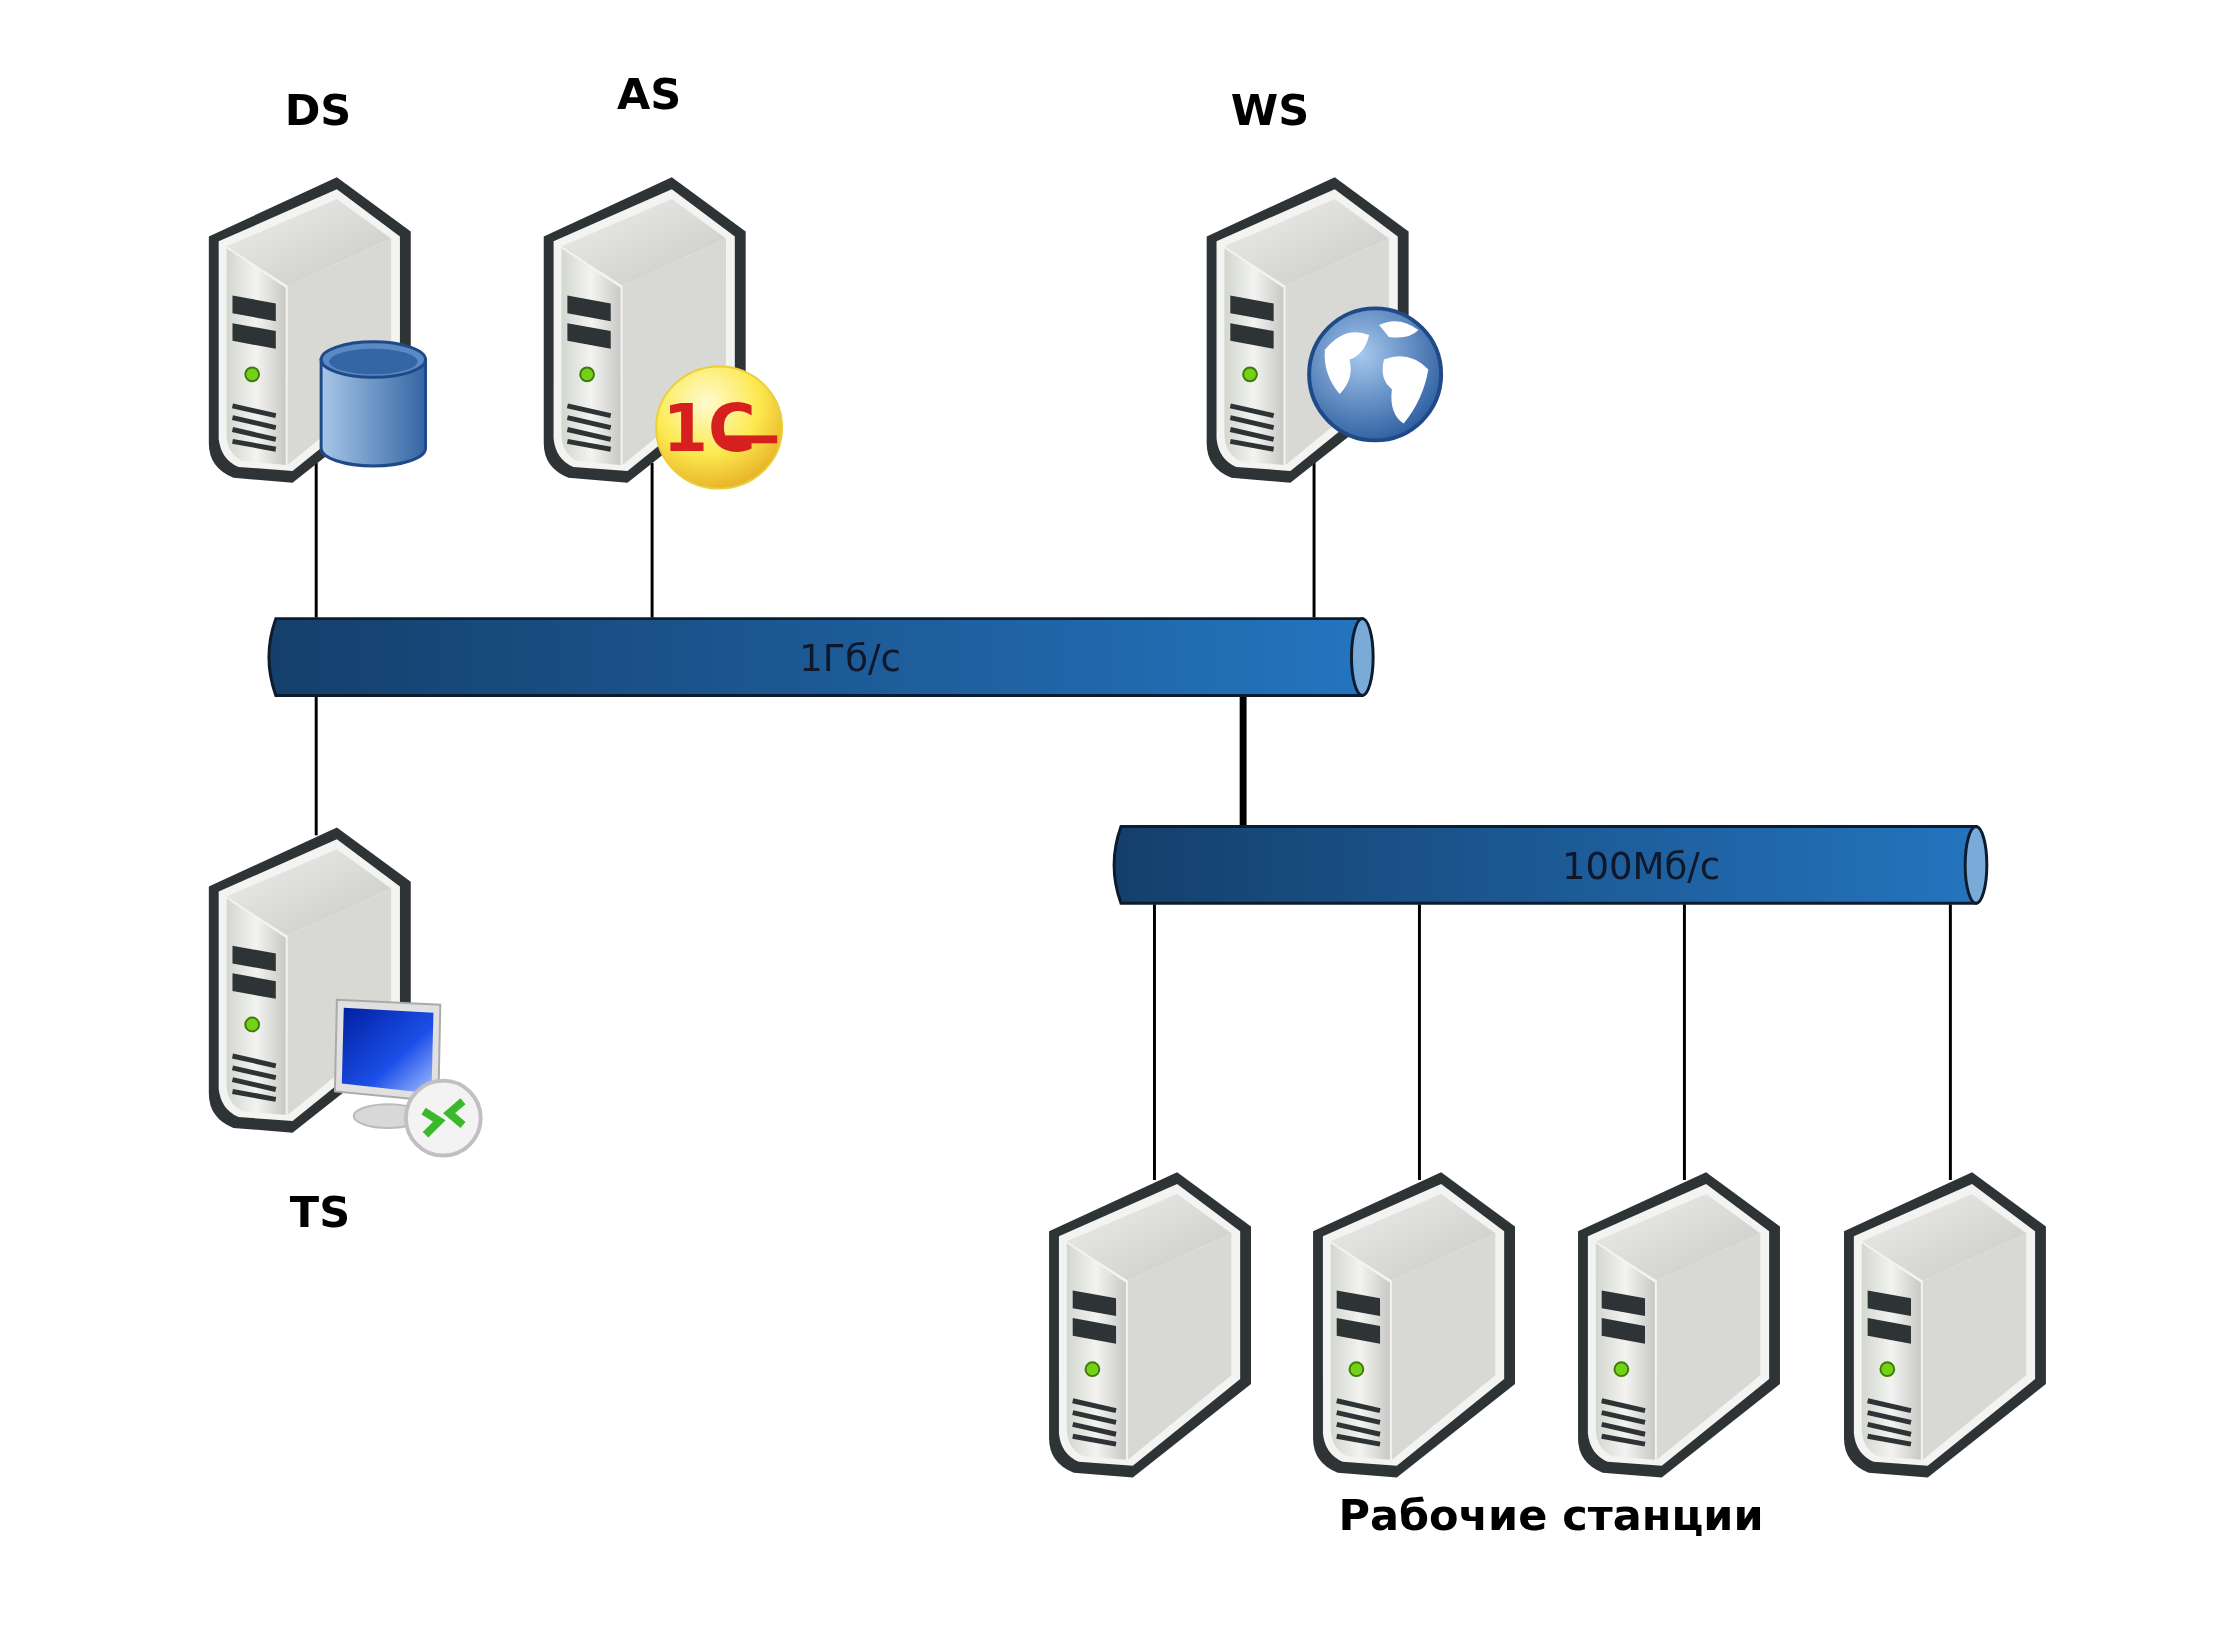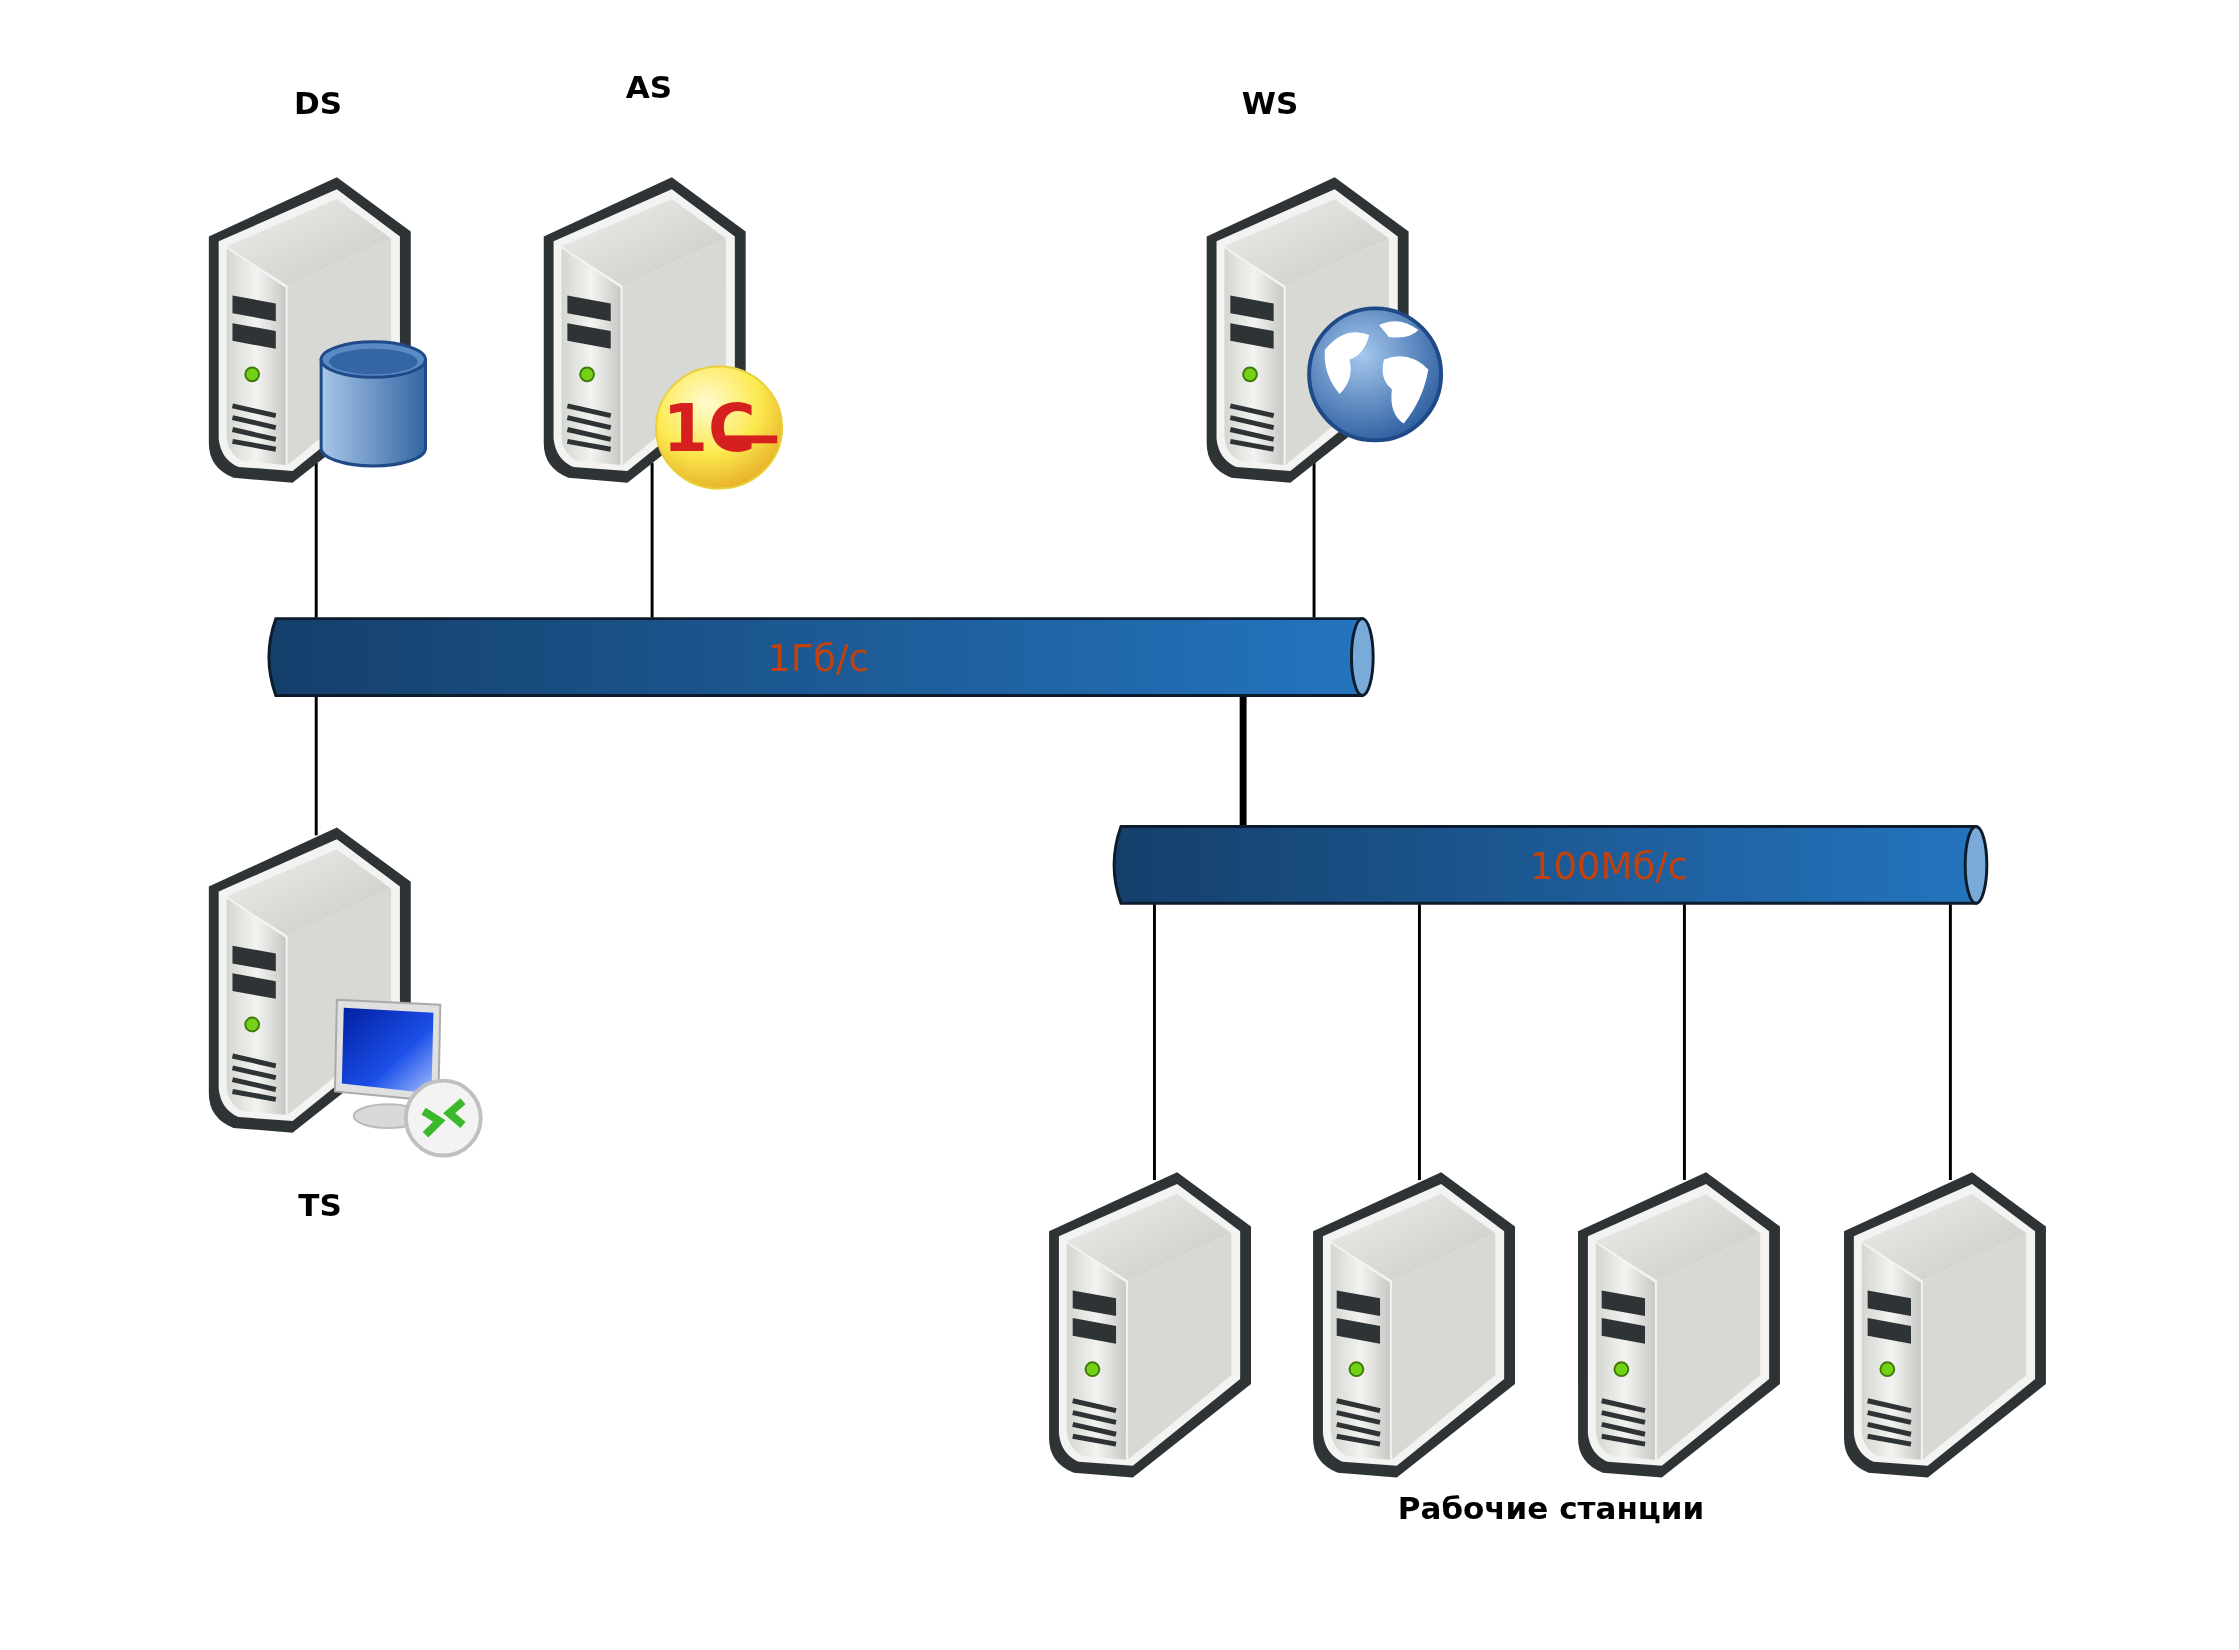--- a/index.html
+++ b/index.html
@@ -1,19 +1,19 @@
 <!DOCTYPE html>
 <html><head>
 <meta charset="utf-8">
 <style>
   html, body { margin:0; padding:0; background:#ffffff; }
   body { width:2239px; height:1651px; position:relative; overflow:hidden; font-family:"DejaVu Sans", sans-serif; }
   .abs { position:absolute; }
-  .label { position:absolute; font-weight:bold; font-size:31px; color:#000; transform:translateX(-50%); white-space:nowrap; }
-  .bus-text { position:absolute; color:#c2410c; font-size:37px; transform:translate(-50%,-50%); white-space:nowrap; }
+  .label { position:absolute; font-weight:bold; font-size:43px; color:#000; transform:translateX(-50%); white-space:nowrap; }
+  .bus-text { position:absolute; color:#0f172a; font-size:37px; transform:translate(-50%,-50%); white-space:nowrap;margin-left:32px; }
   svg { overflow:visible; }
 </style>
 </head>
 <body>
 
 <svg class="abs" style="left:0;top:0" width="2239" height="1651" viewBox="0 0 2273 1676">
   <defs>
     <linearGradient id="busGrad" x1="0" x2="1" y1="0" y2="0">
       <stop offset="0" stop-color="#143f6b"></stop>
       <stop offset="1" stop-color="#2474be"></stop>

